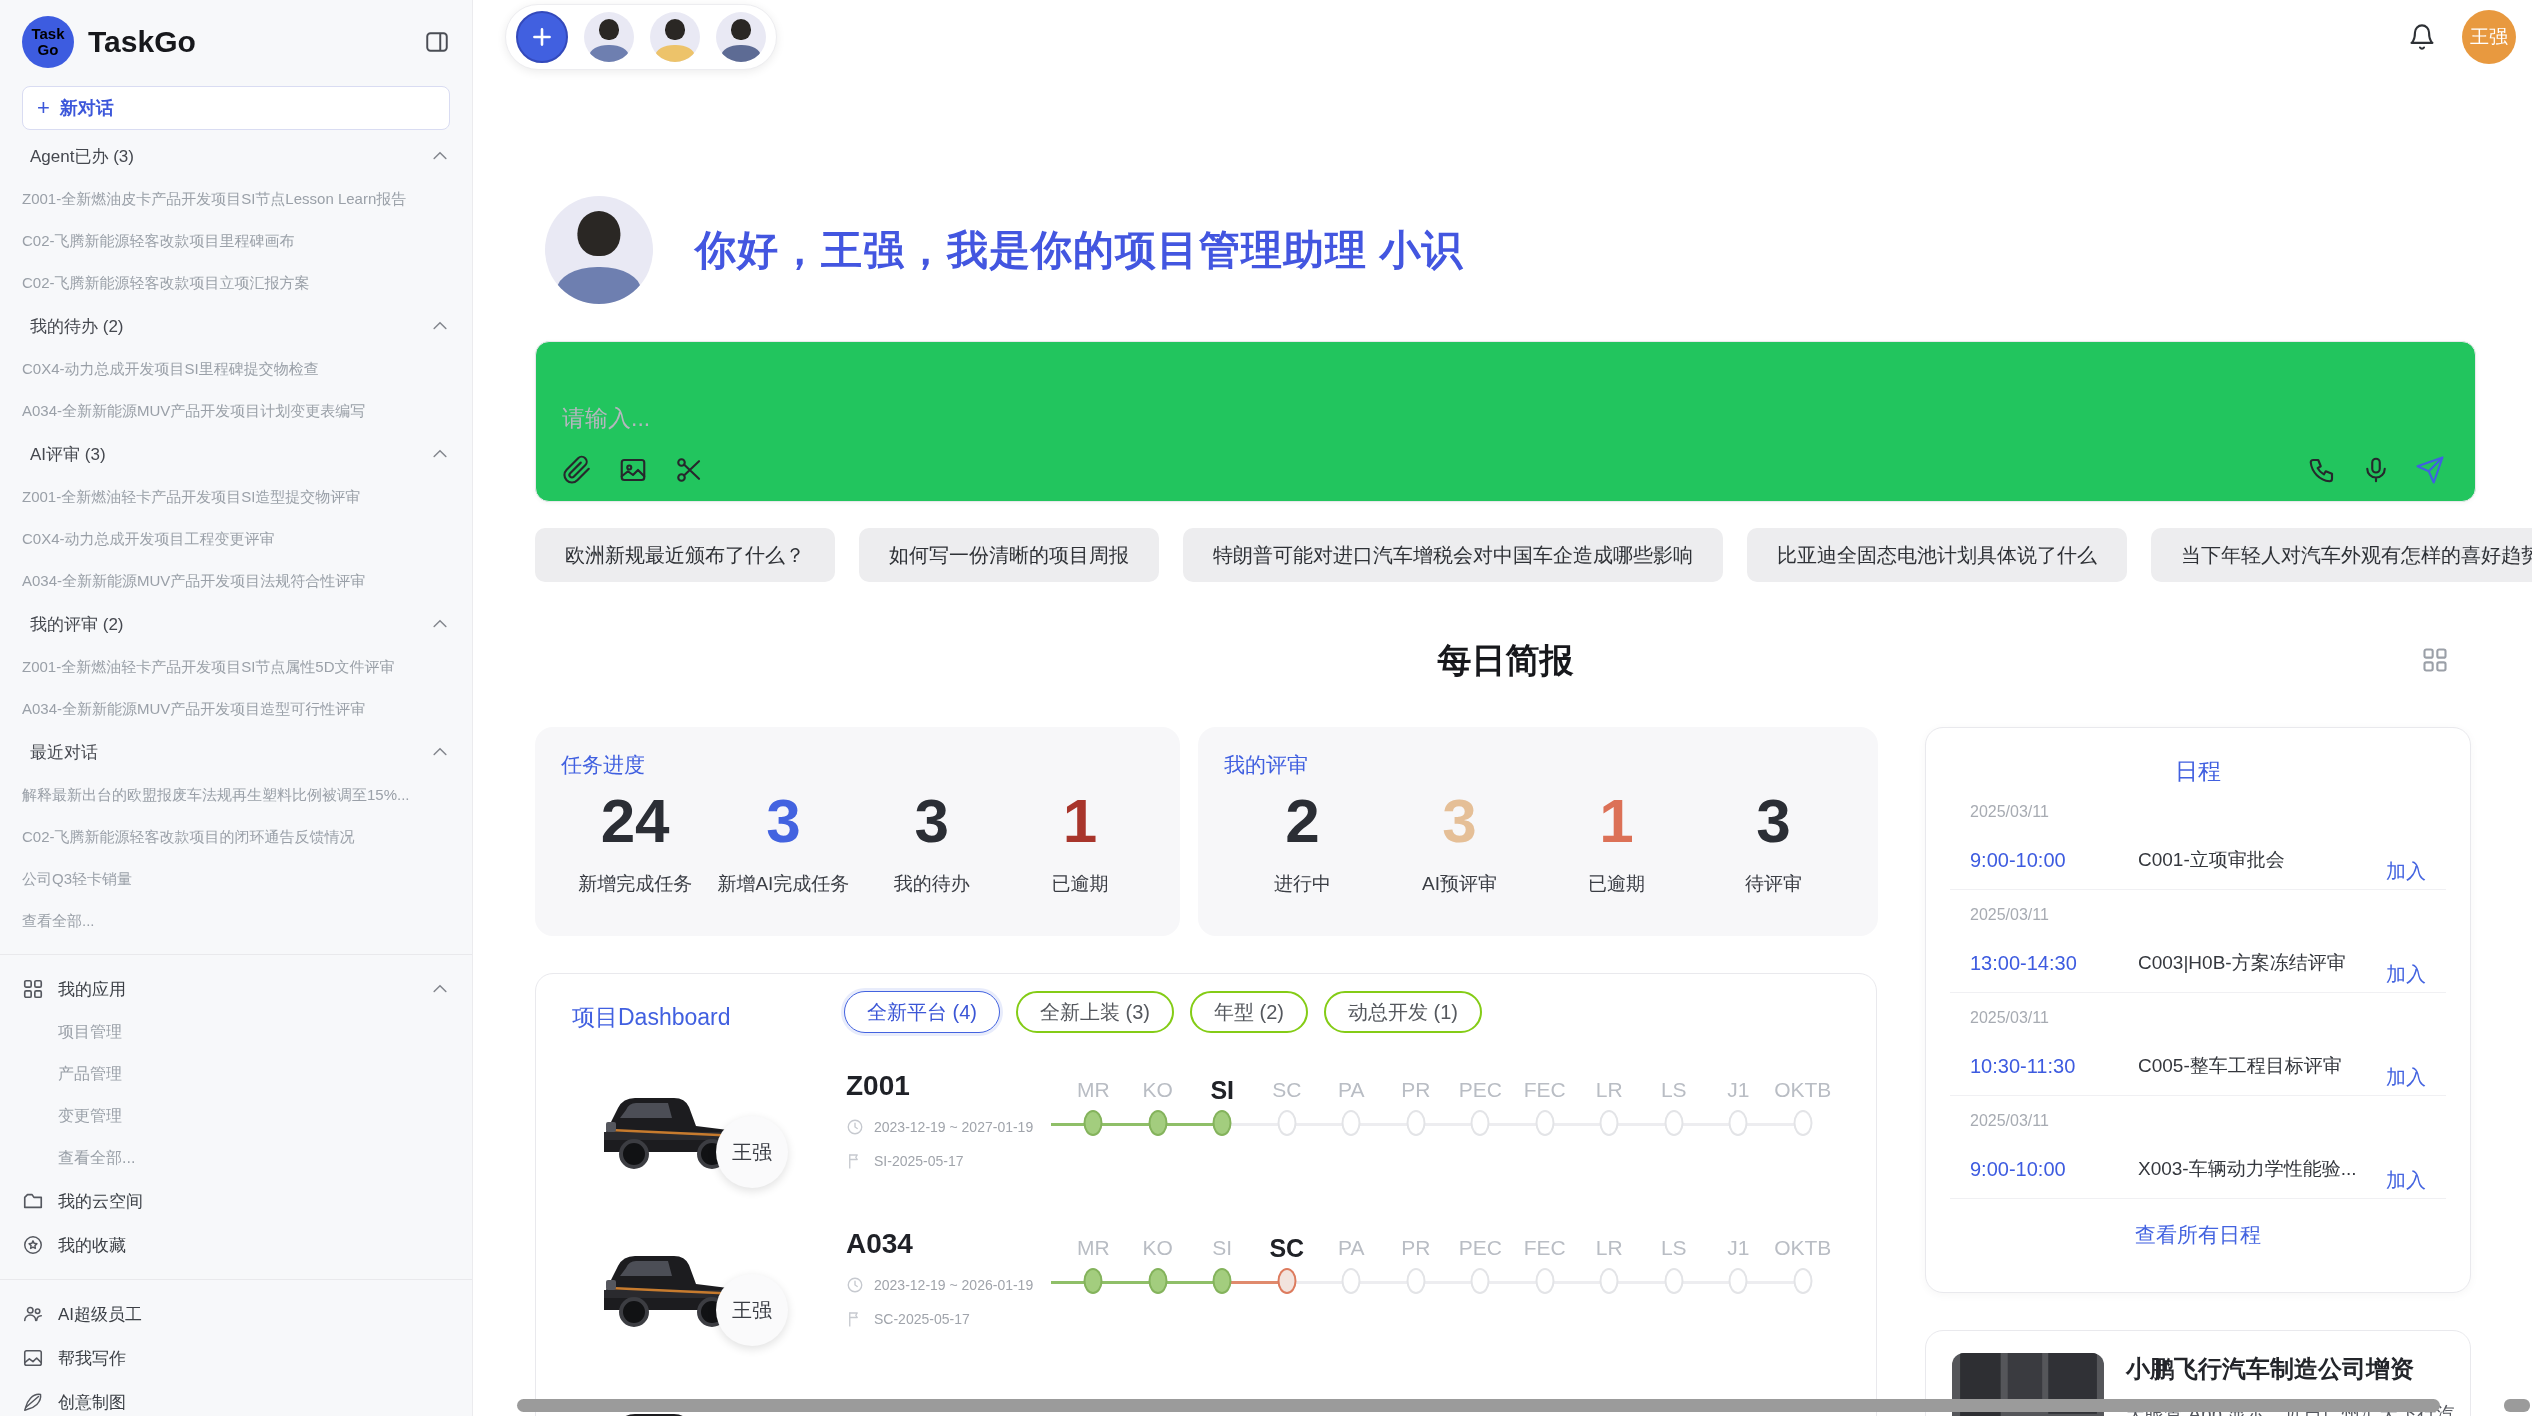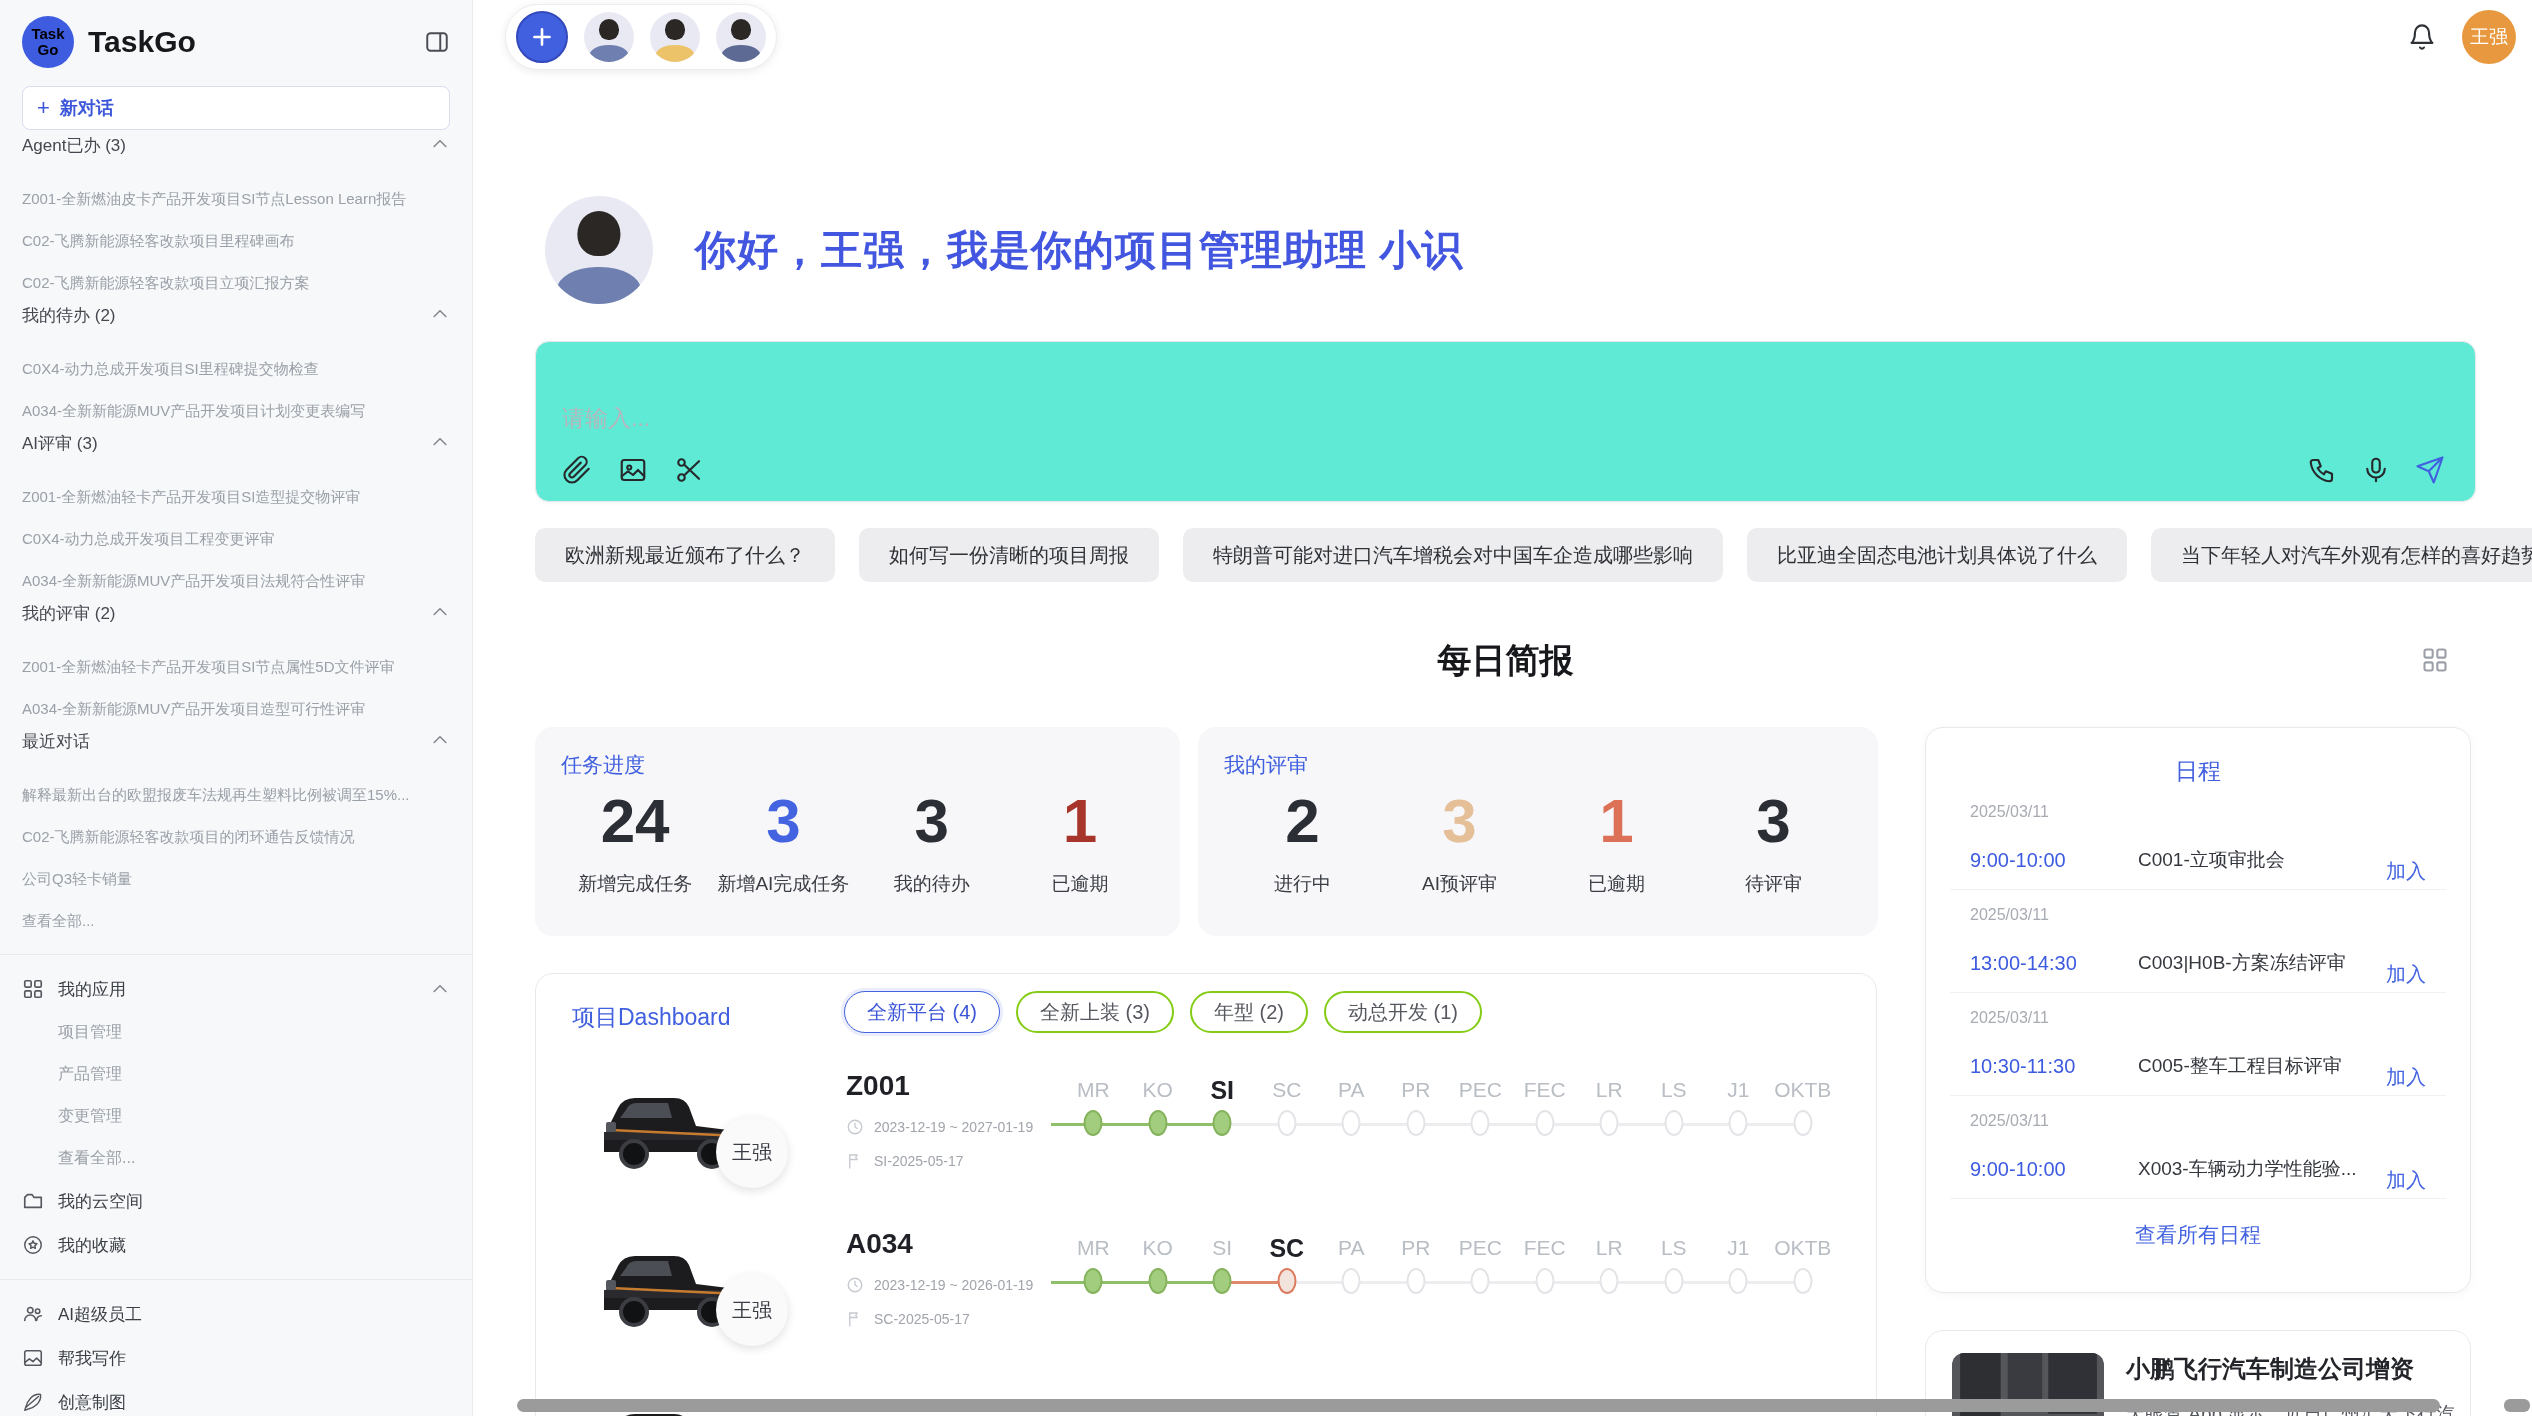--- a/index.html
+++ b/index.html
@@ -11,21 +11,21 @@
            border-right:1px solid #ebebee;box-sizing:border-box;padding-top:12px;overflow:hidden;}
   .logo-row{display:flex;align-items:center;padding:0 22px;height:60px;}
   .logo{width:52px;height:52px;border-radius:50%;background:#3d5ce0;color:#000000;display:flex;
         flex-direction:column;align-items:center;justify-content:center;font-weight:700;
         font-size:15px;line-height:16px;flex:none;}
   .app-title{margin-left:14px;font-size:30px;font-weight:700;color:#17181c;flex:1;}
   .panel-ic{width:26px;height:26px;color:#4a4d54;}
   .new-chat{margin:14px 22px 4px;height:42px;background:#fff;border:1px solid #d9dcf2;border-radius:8px;
             display:flex;align-items:center;padding:0 14px;color:#3c57da;font-size:18px;font-weight:700;gap:10px;cursor:pointer;}
   .new-chat .pl{font-size:22px;font-weight:400;}
-  .sec-head{display:flex;padding:0 22px;height:44px;color:#45484f;font-size:17px;font-weight:500;cursor:pointer;}
+  .sec-head{display:flex;align-items:center;padding:0 22px;height:44px;color:#45484f;font-size:17px;font-weight:500;cursor:pointer;margin-left:8px;}
   .sec-head .t{flex:1;}
   .chev{width:20px;height:20px;color:#83868d;}
   .sec-item{padding:0 22px;height:42px;line-height:42px;font-size:15px;color:#9aa0a8;white-space:nowrap;
             overflow:hidden;text-overflow:ellipsis;cursor:pointer;}
   .sb-divider{height:1px;background:#e9e9ec;margin:12px 0;}
   .row-item{display:flex;align-items:center;gap:14px;padding:0 22px;height:44px;font-size:17px;color:#3c4046;cursor:pointer;}
   .row-item .ic{width:22px;height:22px;color:#55585f;flex:none;}
   .app-sub{padding-left:58px;height:42px;line-height:42px;font-size:16px;color:#9aa0a8;white-space:nowrap;
            overflow:hidden;text-overflow:ellipsis;cursor:pointer;}
   
@@ -42,21 +42,21 @@
   .person .body{position:absolute;left:50%;bottom:-10%;width:78%;height:44%;transform:translateX(-50%);
                 border-radius:48% 48% 0 0;}
   .header-right{position:absolute;right:16px;top:10px;display:flex;align-items:center;gap:26px;}
   .bell{width:28px;height:28px;color:#2e3136;cursor:pointer;}
   .user-avatar{width:54px;height:54px;border-radius:50%;background:#e8993f;color:#fff;font-size:19px;
                display:flex;align-items:center;justify-content:center;cursor:pointer;}
   .greeting{position:absolute;left:72px;top:196px;display:flex;align-items:center;}
   .greet-avatar{width:108px;height:108px;flex:none;}
   .greet-text{margin-left:42px;font-size:41px;font-weight:700;color:#4356e0;letter-spacing:1px;}
   .input-card{position:absolute;left:62px;top:341px;width:1941px;height:161px;border:1px solid #e8e8ec;
-              border-radius:14px;background:#5eead4;box-sizing:border-box;box-shadow:0 1px 4px rgba(0,0,0,.04);}
+              border-radius:14px;background:#22c55e;box-sizing:border-box;box-shadow:0 1px 4px rgba(0,0,0,.04);}
   .input-field{position:absolute;left:24px;top:62px;width:1400px;border:none;outline:none;font-size:23px;
                color:#333;background:transparent;font-family:inherit;}
   .input-field::placeholder{color:#b4b7be;}
   .tool-left{position:absolute;left:26px;bottom:16px;display:flex;gap:26px;}
   .tool-right{position:absolute;right:30px;bottom:16px;display:flex;gap:24px;}
   .tool-ic{width:30px;height:30px;color:#26282c;cursor:pointer;}
   .tool-ic.send{color:#4160e0;}
   .chips{position:absolute;left:62px;top:528px;display:flex;gap:24px;}
   .chip{height:54px;border-radius:10px;background:#ededef;border:none;padding:0 30px;font-size:20px;color:#2e3136;
         white-space:nowrap;display:flex;align-items:center;cursor:pointer;font-family:inherit;}

